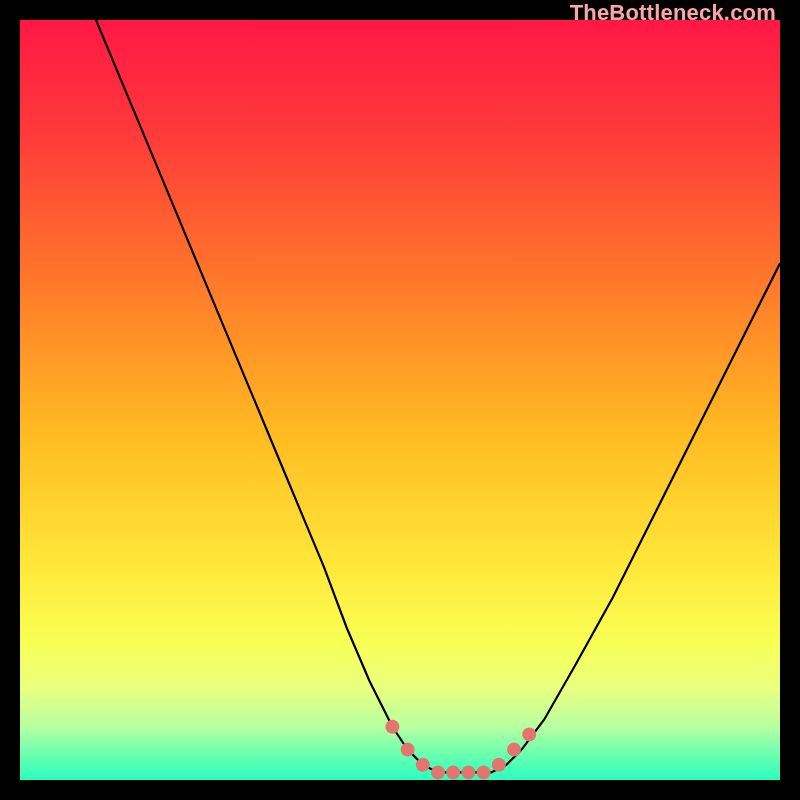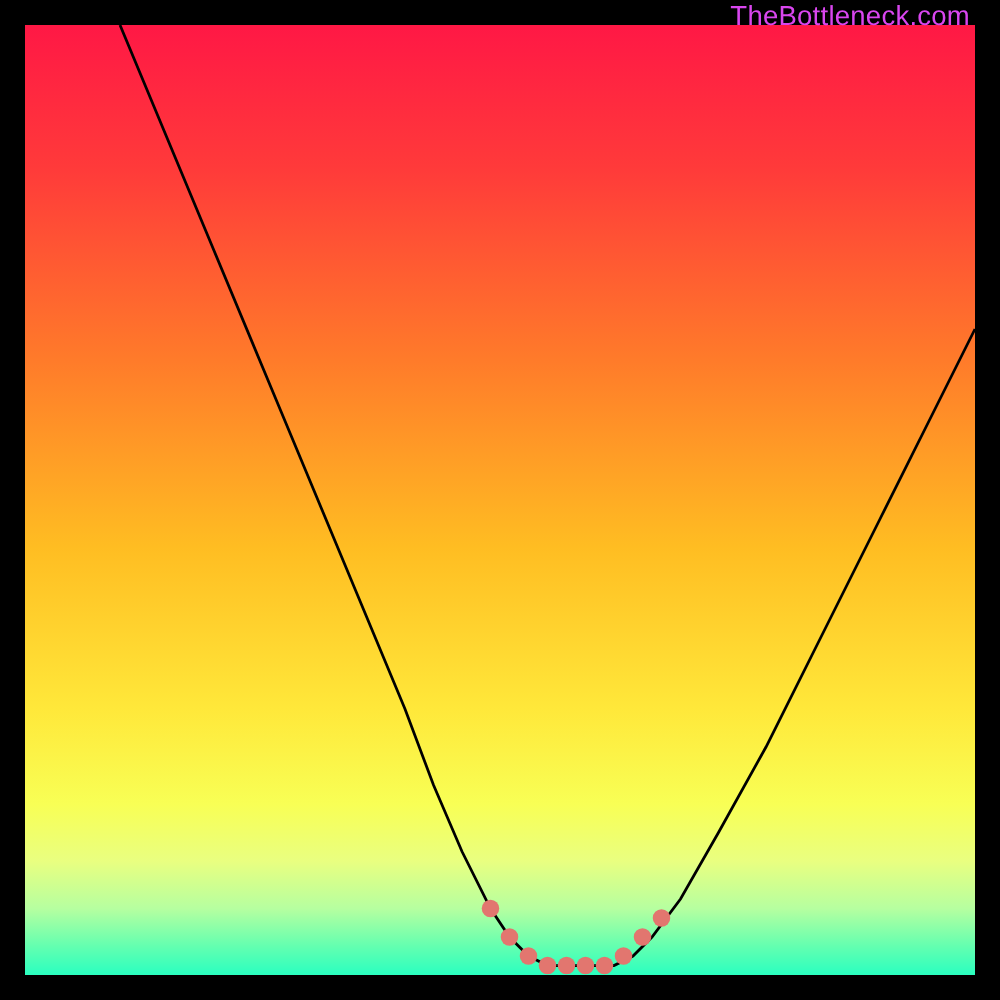--- a/index.html
+++ b/index.html
@@ -23,23 +23,23 @@
     position: absolute;
     left: 0;
     top: 0;
     width: 760px;
     height: 760px;
   }
   .watermark {
     position: absolute;
     top: 0px;
     right: 24px;
-    color: #d946ef;
+    color: #fca5a5;
     font-size: 22px;
-    font-weight: 400;
+    font-weight: 700;
     letter-spacing: 0.2px;
     z-index: 10;
     text-align: center;
   }
 </style>
 </head>
 <body>
 
 <div class="watermark">TheBottleneck.com</div>
 

